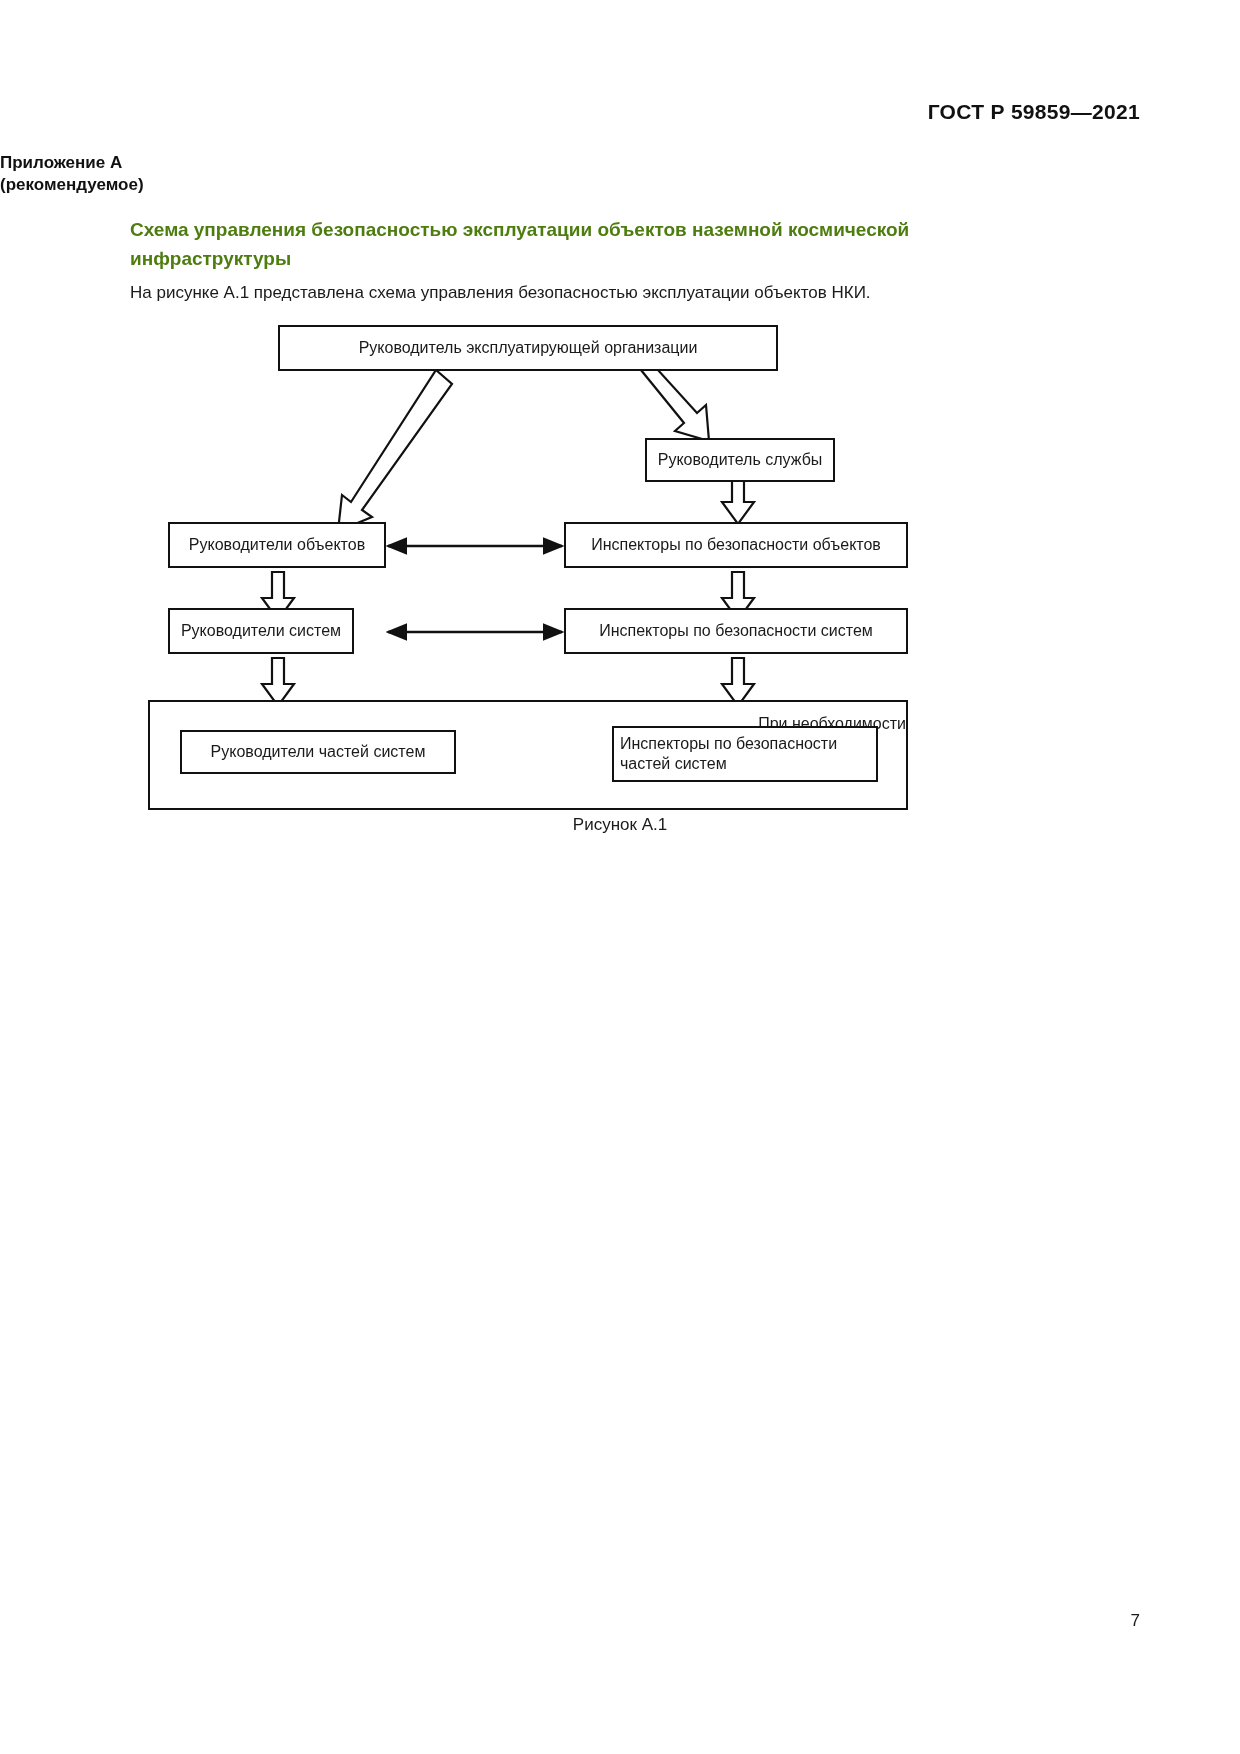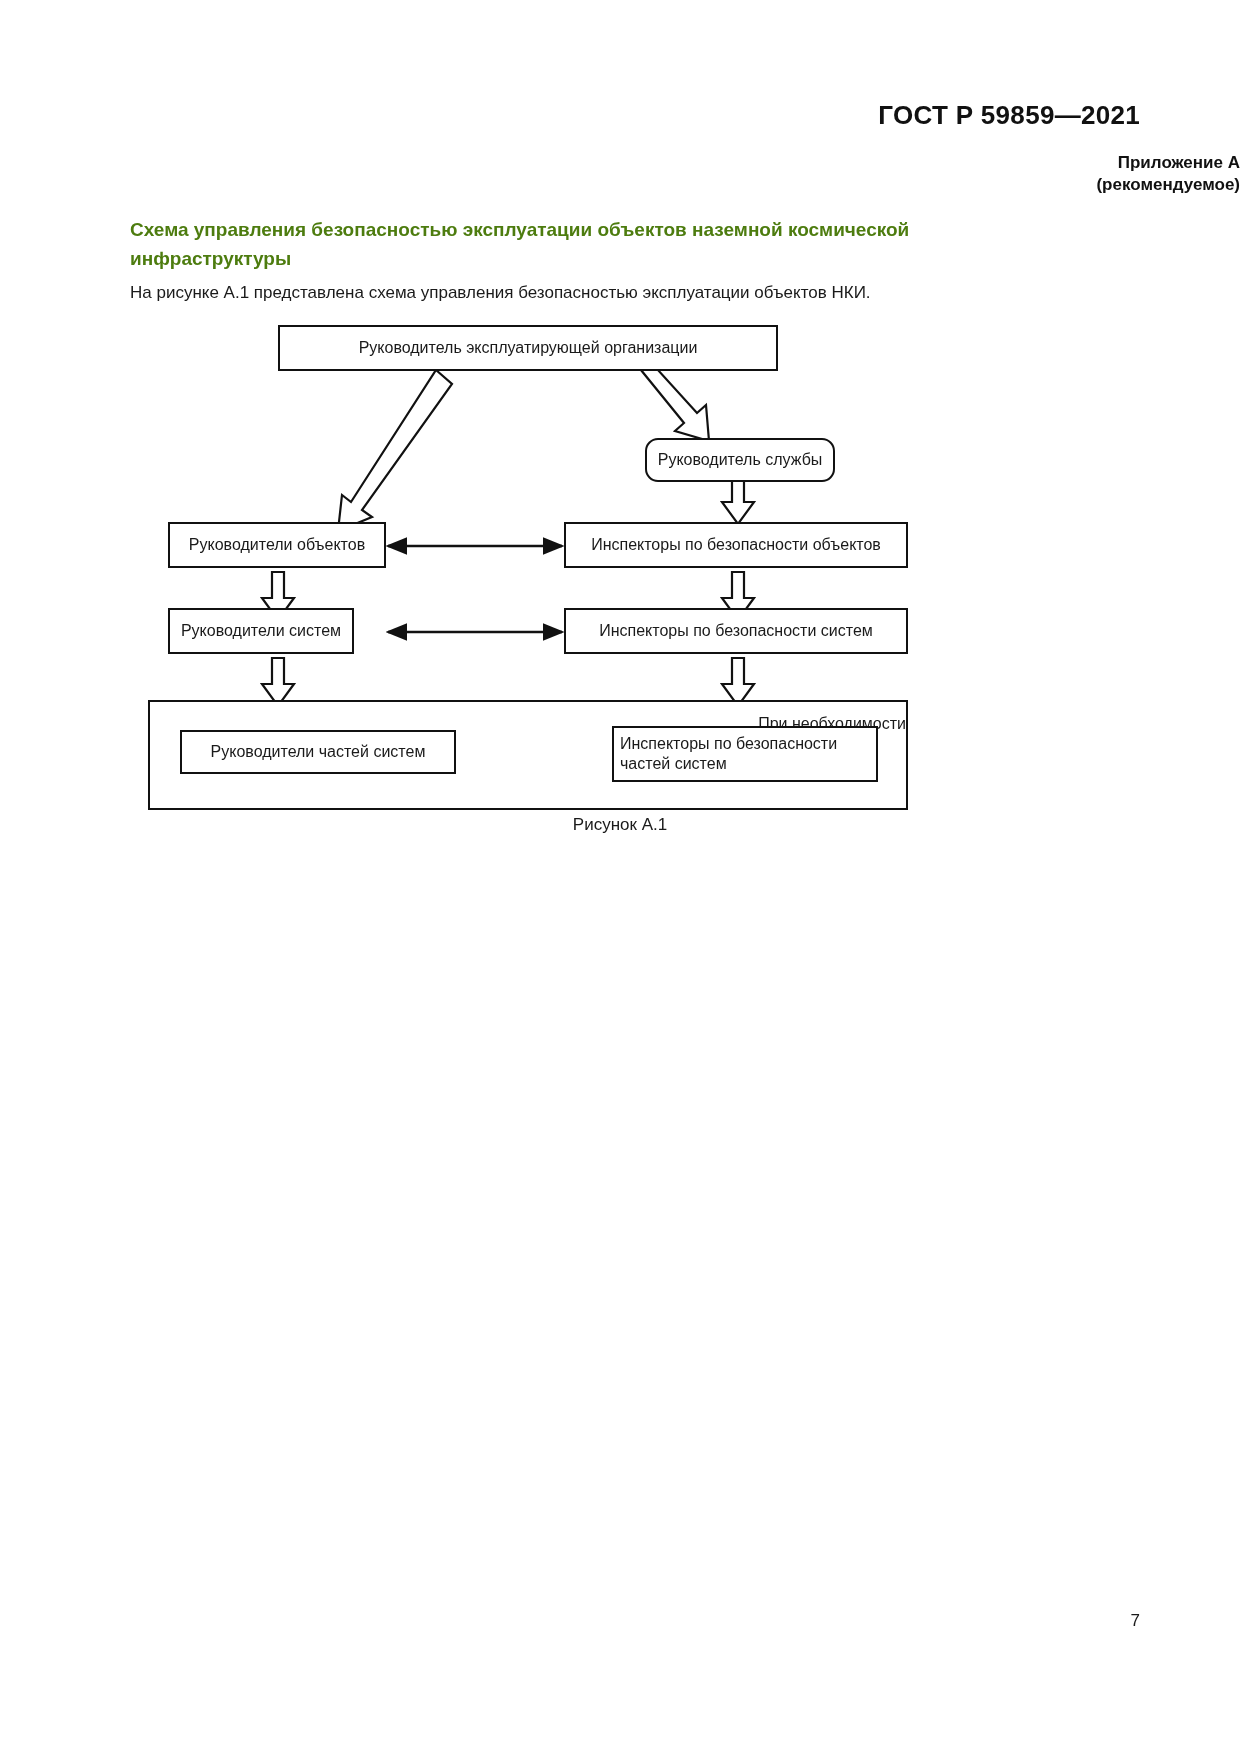--- a/index.html
+++ b/index.html
@@ -14,34 +14,34 @@
     font-family: "Liberation Sans", sans-serif;
     color: #1a1a1a;
     overflow: hidden;
   }
 
   
   .page-header {
     position: absolute;
     top: 100px;
     right: 100px;
-    font-size: 26px;
+    font-size: 21px;
     font-weight: bold;
     letter-spacing: 0.3px;
     color: #111;
     white-space: nowrap;
   }
 
   
   .appendix-block {
     position: absolute;
     top: 152px;
     left: 0;
     width: 1240px;
-    text-align: right;
+    text-align: left;
   }
   .appendix-line {
     font-size: 17px;
     font-weight: bold;
     line-height: 22px;
     color: #111;
   }
 
   .section-title {
     position: absolute;
@@ -241,21 +241,21 @@
   </svg>
 
   <div class="group-box" style="left:48px; top:390px; width:760px; height:110px;">
     <div class="group-label">При необходимости</div>
   </div>
 
   <div class="node-box" style="left:178px; top:15px; width:500px; height:46px;">
     <span>Руководитель эксплуатирующей организации</span>
   </div>
 
-  <div class="node-box" style="left:545px; top:128px; width:190px; height:44px;border-radius:13px;">
+  <div class="node-box" style="left:545px; top:128px; width:190px; height:44px;">
     <span>Руководитель службы</span>
   </div>
 
   <div class="node-box" style="left:68px; top:212px; width:218px; height:46px;">
     <span>Руководители объектов</span>
   </div>
 
   <div class="node-box" style="left:464px; top:212px; width:344px; height:46px;">
     <span>Инспекторы по безопасности объектов</span>
   </div>

